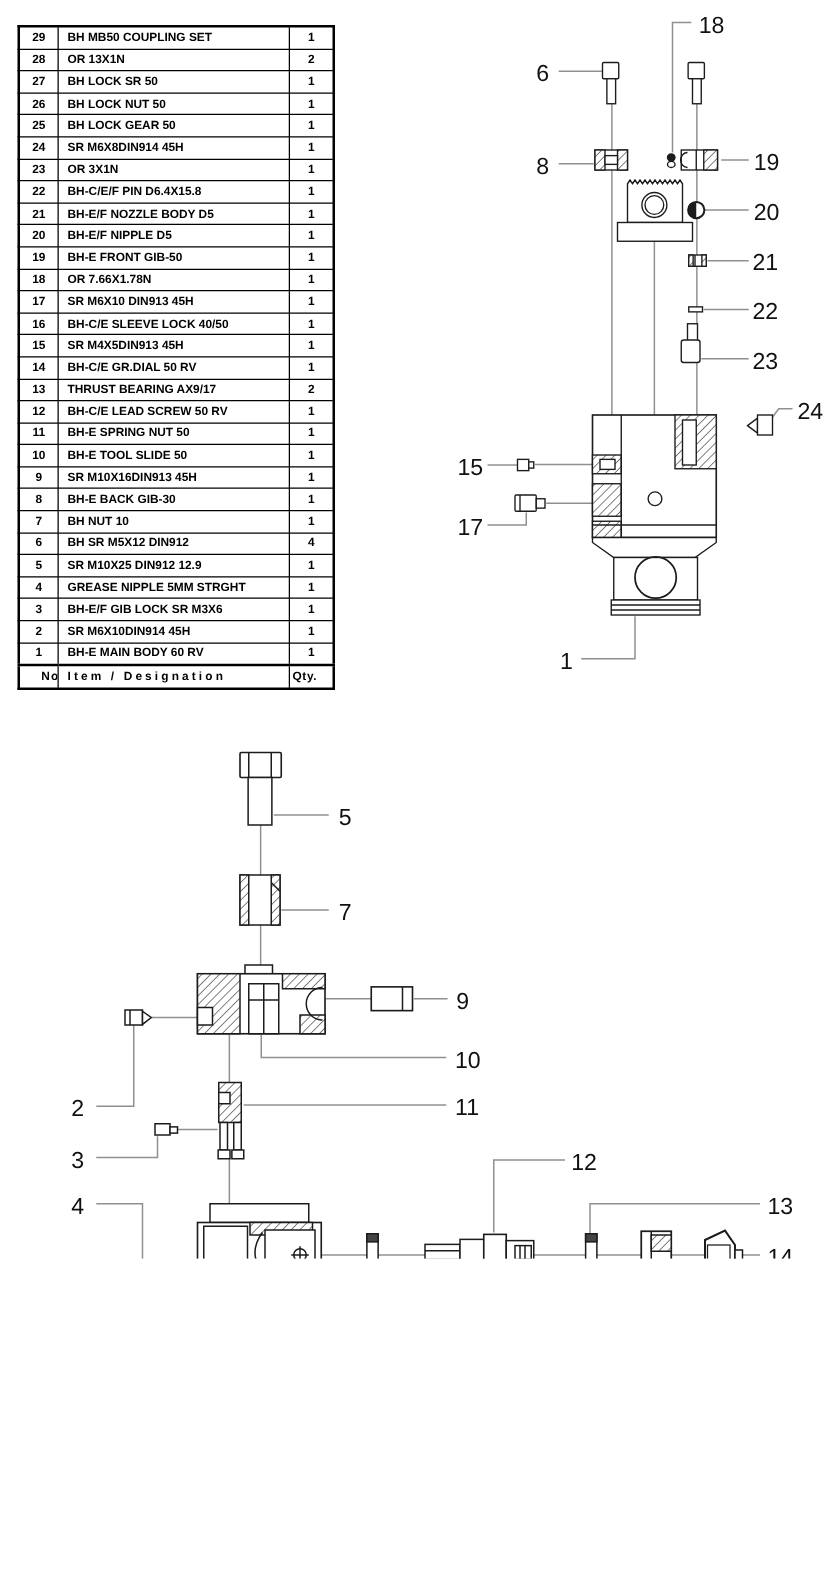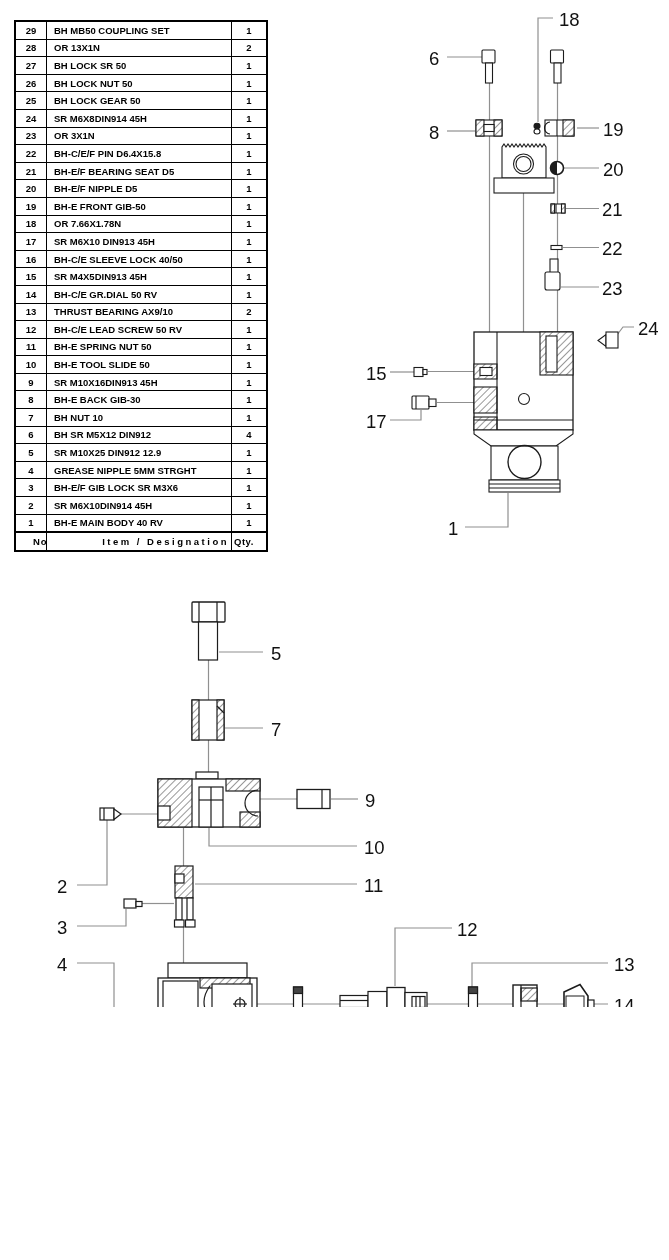--- a/index.html
+++ b/index.html
@@ -7,21 +7,21 @@
         font-family:"Liberation Sans",sans-serif;}
   .parts-table{position:absolute;left:14px;top:20px;width:254px;border-collapse:collapse;
         border:2px solid #000;font-family:"Liberation Sans",sans-serif;font-size:9.5px;
         font-weight:700;color:#000;table-layout:fixed;}
   .parts-table td{border:1px solid #000;height:16.6px;padding:0 2px;overflow:hidden;
         white-space:nowrap;vertical-align:middle;}
   .parts-table td.c-no{width:26px;text-align:center;}
   .parts-table td.c-item{text-align:left;padding-left:7px;margin-top:40px;}
   .parts-table td.c-qty{width:30px;text-align:center;}
   .parts-table tfoot td{border-top:2px solid #000;height:17px;}
-  .parts-table .header-row td.c-item{text-align:right;letter-spacing:2.5px;}
+  .parts-table .header-row td.c-item{text-align:left;letter-spacing:2.5px;}
   .parts-table .header-row td.c-no{text-align:left;letter-spacing:1px;padding-left:17px;}
   .parts-table .header-row td.c-qty{text-align:left;letter-spacing:0.5px;}
   svg.drawing{position:absolute;left:0;top:0;}
   svg .callout{font-family:"Liberation Sans",sans-serif;font-size:18.5px;fill:#111;
         font-weight:400;}
 </style>
 </head>
 <body>
 
 <div class="page">
@@ -63,21 +63,21 @@
           <td class="c-item">OR 3X1N</td>
           <td class="c-qty">1</td>
         </tr>
         <tr>
           <td class="c-no">22</td>
           <td class="c-item">BH-C/E/F PIN D6.4X15.8</td>
           <td class="c-qty">1</td>
         </tr>
         <tr>
           <td class="c-no">21</td>
-          <td class="c-item">BH-E/F BEARING SEAT D5</td>
+          <td class="c-item">BH-E/F NOZZLE BODY D5</td>
           <td class="c-qty">1</td>
         </tr>
         <tr>
           <td class="c-no">20</td>
           <td class="c-item">BH-E/F NIPPLE D5</td>
           <td class="c-qty">1</td>
         </tr>
         <tr>
           <td class="c-no">19</td>
           <td class="c-item">BH-E FRONT GIB-50</td>
@@ -103,21 +103,21 @@
           <td class="c-item">SR M4X5DIN913 45H</td>
           <td class="c-qty">1</td>
         </tr>
         <tr>
           <td class="c-no">14</td>
           <td class="c-item">BH-C/E GR.DIAL 50 RV</td>
           <td class="c-qty">1</td>
         </tr>
         <tr>
           <td class="c-no">13</td>
-          <td class="c-item">THRUST BEARING AX9/10</td>
+          <td class="c-item">THRUST BEARING AX9/17</td>
           <td class="c-qty">2</td>
         </tr>
         <tr>
           <td class="c-no">12</td>
           <td class="c-item">BH-C/E LEAD SCREW 50 RV</td>
           <td class="c-qty">1</td>
         </tr>
         <tr>
           <td class="c-no">11</td>
           <td class="c-item">BH-E SPRING NUT 50</td>
@@ -163,21 +163,21 @@
           <td class="c-item">BH-E/F GIB LOCK SR M3X6</td>
           <td class="c-qty">1</td>
         </tr>
         <tr>
           <td class="c-no">2</td>
           <td class="c-item">SR M6X10DIN914 45H</td>
           <td class="c-qty">1</td>
         </tr>
         <tr>
           <td class="c-no">1</td>
-          <td class="c-item">BH-E MAIN BODY 40 RV</td>
+          <td class="c-item">BH-E MAIN BODY 60 RV</td>
           <td class="c-qty">1</td>
         </tr>
       </tbody>
     <tfoot>
       <tr class="header-row">
         <td class="c-no">No.</td>
         <td class="c-item">Item / Designation</td>
         <td class="c-qty">Qty.</td>
       </tr>
     </tfoot>

